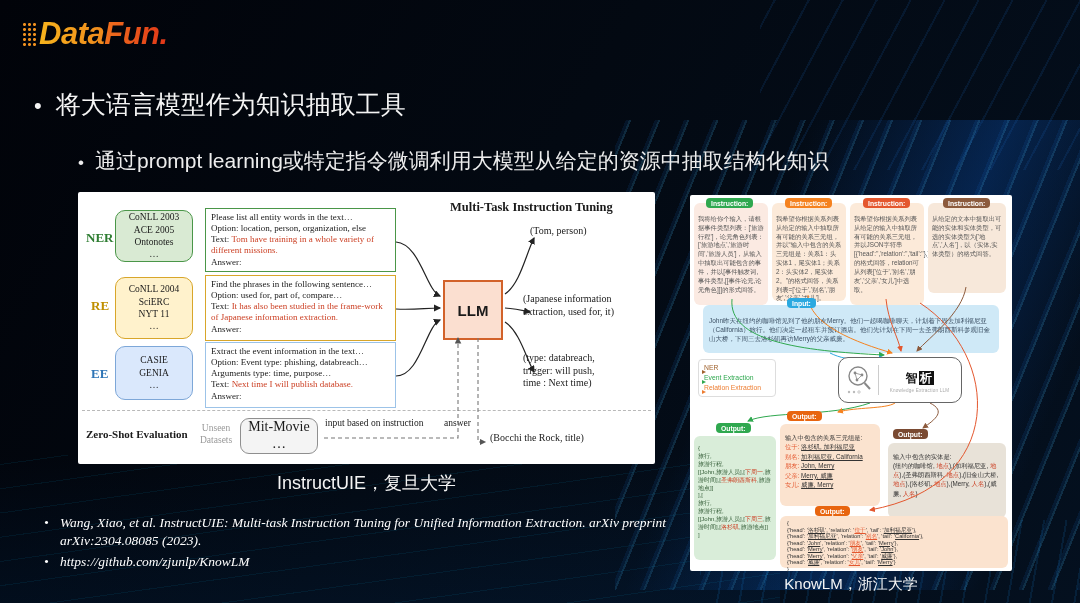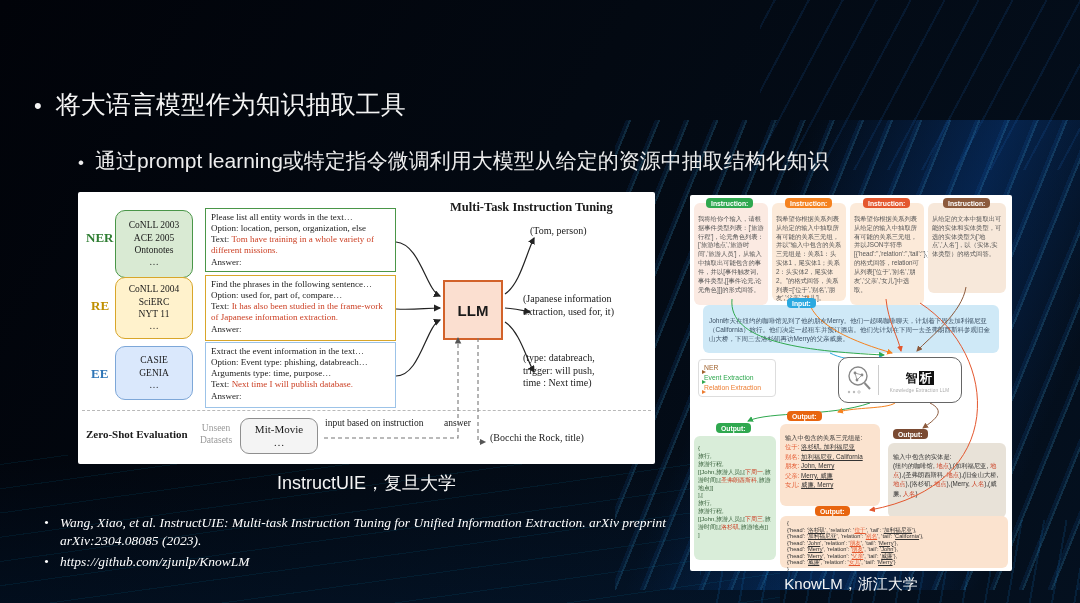--- a/index.html
+++ b/index.html
@@ -42,41 +42,41 @@
   .layer{position:absolute;left:0;top:0;z-index:2;pointer-events:none;}
   .rich{white-space:pre-line;}
 
   
   .task{position:absolute;font-weight:bold;font-size:13px;z-index:1;}
   .t0{left:8px;top:38px;color:#2e7d32;}
   .t1{left:13px;top:106px;color:#bf8f00;}
   .t2{left:13px;top:174px;color:#2e75b6;}
   .ds{position:absolute;left:37px;width:78px;border-radius:10px;display:flex;align-items:center;justify-content:center;
     text-align:center;font-size:9.5px;line-height:1.3;white-space:pre-line;box-sizing:border-box;z-index:1;}
-  .ds0{top:18px;height:68px;background:#d9ead3;border:1.6px solid #4a9648;}
+  .ds0{top:18px;height:52px;background:#d9ead3;border:1.6px solid #4a9648;}
   .ds1{top:85px;height:62px;background:#fff2cc;border:1.6px solid #d8a62a;}
   .ds2{top:154px;height:54px;background:#dae8fc;border:1.6px solid #7da7d8;}
   .prompt{position:absolute;left:127px;width:191px;font-size:9px;line-height:1.24;padding:3px 5px;box-sizing:border-box;z-index:1;}
   .pr0{top:16px;height:64px;border:1.4px solid #4a9648;}
   .pr1{top:83px;height:66px;border:1.4px solid #d8a62a;}
   .pr2{top:150px;height:66px;border:1.4px solid #9cc3e8;}
   .mt-title{position:absolute;left:372px;top:8px;width:180px;text-align:left;font-weight:bold;font-size:12.5px;z-index:1;}
   .llm{position:absolute;left:365px;top:88px;width:60px;height:60px;background:#fbdfd0;border:2px solid #d2622a;
     display:flex;align-items:center;justify-content:center;font-weight:bold;font-size:15px;
     font-family:"Liberation Sans",sans-serif;z-index:1;box-sizing:border-box;}
   .iout{position:absolute;font-size:10px;line-height:1.25;z-index:1;}
   .o0{left:452px;top:33px;}
   .o1{left:445px;top:101px;}
   .o2{left:445px;top:160px;}
   .sep{position:absolute;left:4px;right:4px;top:218px;border-top:1.3px dashed #b9b9b9;z-index:1;}
   .zs{position:absolute;left:8px;top:236px;font-weight:bold;font-size:11px;z-index:1;}
   .unseen{position:absolute;left:122px;top:231px;color:#999;font-size:9.5px;line-height:1.25;text-align:center;z-index:1;}
   .mitmovie{position:absolute;left:162px;top:226px;width:78px;height:36px;background:#f4f4f4;border:1px solid #8f8f8f;
     border-radius:9px;display:flex;align-items:center;justify-content:center;text-align:center;
-    font-size:11px;line-height:1.2;box-sizing:border-box;z-index:1;}
+    font-size:14px;line-height:1.2;box-sizing:border-box;z-index:1;}
   .inlabel{position:absolute;left:247px;top:226px;font-size:9.5px;z-index:1;}
   .anslabel{position:absolute;left:366px;top:226px;font-size:9.5px;z-index:1;}
   .result{position:absolute;left:412px;top:240px;font-size:10px;z-index:1;}
 
   
   .pill{position:absolute;z-index:4;color:#fff;font-size:6.8px;font-weight:bold;padding:1.5px 5px;border-radius:4px;}
   .instr{position:absolute;top:8px;width:74px;border-radius:6px;padding:12px 4px 4px;font-size:6.3px;line-height:1.4;
     color:#555;box-sizing:border-box;z-index:1;}
   .i0{left:4px;height:102px;background:#fbeae2;}
   .i1{left:82px;height:98px;background:#fcead9;}
@@ -128,20 +128,25 @@
 <body>
 
 <div class="slide">
 
   <div class="bg bg-right"></div>
   <div class="bg bg-topright"></div>
   <div class="bg bg-bottom"></div>
   <div class="bg bg-bottomright"></div>
 
   <div class="hdr">
+    <div class="logo">
+      <span class="logo-dots"></span>
+      <span class="logo-data">Data</span>
+      <span class="logo-fun">Fun.</span>
+    </div>
   </div>
 
   <div class="b1">将大语言模型作为知识抽取工具</div>
   <div class="b2">通过prompt learning或特定指令微调利用大模型从给定的资源中抽取结构化知识</div>
 
   <section class="panel ipanel">
     <svg class="layer" width="577" height="272" viewBox="0 0 577 272">
       <defs>
         <marker id="mDark" markerWidth="7" markerHeight="7" refX="5" refY="3" orient="auto">
           <path d="M0,0 L6,3 L0,6 z" fill="#222"></path>

